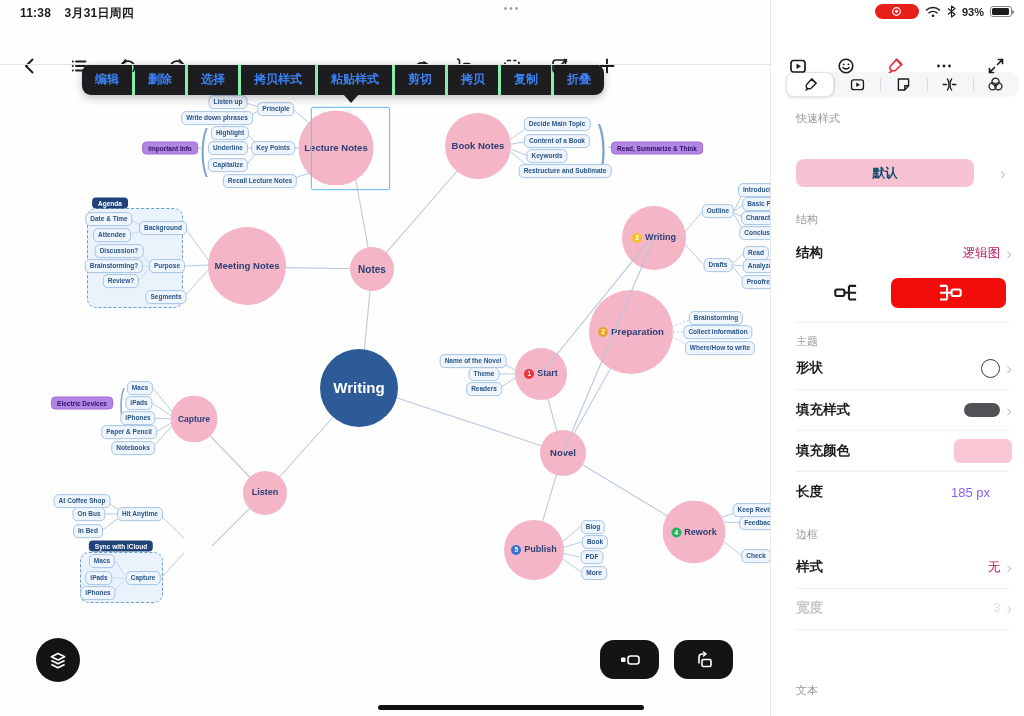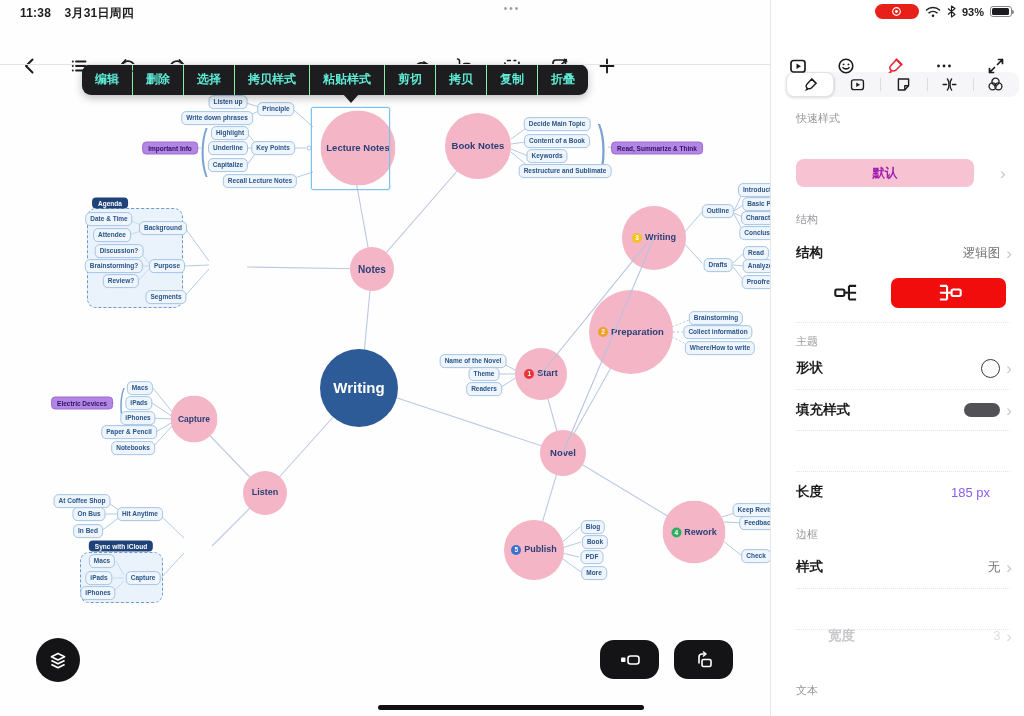--- a/index.html
+++ b/index.html
@@ -17,22 +17,22 @@
   .sb-batt-pct{font-size:11px;font-weight:600;color:#1c1c1e;}
   .batt{position:relative;width:22px;height:11px;border:1px solid #86868b;border-radius:3px;padding:1px;}
   .batt .lvl{height:100%;width:92%;background:#1c1c1e;border-radius:1.5px;}
   .batt:after{content:"";position:absolute;right:-3px;top:3px;width:2px;height:4px;background:#86868b;border-radius:0 2px 2px 0;}
   
   .toolbar{position:absolute;left:0;top:24px;width:1024px;height:41px;z-index:40;}
   .tb-div{position:absolute;left:0;top:64px;width:770px;height:1px;background:#e4e4e7;z-index:41;}
   .tbtn{position:absolute;top:42px;transform:translate(-50%,-50%);width:30px;height:30px;display:flex;align-items:center;justify-content:center;background:transparent;border:0;padding:0;cursor:default;}
   
   .ctxmenu{position:absolute;left:82px;top:64px;height:31px;background:#1d1d20;border-radius:9px;display:flex;align-items:stretch;z-index:30;box-shadow:0 3px 8px rgba(0,0,0,.25);}
-  .ctx-item{display:flex;align-items:center;padding:6px 13px;color:#5eead4;font-size:12px;font-weight:600;white-space:nowrap;}
-  .ctx-item + .ctx-item{border-left:1px solid #86efac;}
+  .ctx-item{display:flex;align-items:center;padding:6px 13px;color:#3b82f6;font-size:12px;font-weight:600;white-space:nowrap;}
+  .ctx-item + .ctx-item{border-left:3px solid #86efac;}
   .ctx-arrow{position:absolute;left:261px;top:30px;width:0;height:0;border-left:8px solid transparent;border-right:8px solid transparent;border-top:9px solid #1d1d20;}
   
   .lines,.overlay{position:absolute;left:0;top:0;z-index:1;}
   .overlay{z-index:5;}
   .bound{position:absolute;border:1px dashed #6d9bcb;background:rgba(213,232,250,.5);border-radius:9px;z-index:2;}
   .brace{position:absolute;transform:translate(-50%,-50%) scale(.7,1.6);color:#7aa3d2;font-weight:300;z-index:2;}
   .sn{position:absolute;transform:translate(-50%,-50%);background:#eef5fd;border:1px solid #a6c4e4;border-radius:5px;
       padding:1.5px 4px;font-size:6.5px;font-weight:700;color:#2a5487;white-space:nowrap;line-height:1.35;z-index:3;}
   .ptag{position:absolute;transform:translate(-50%,-50%);background:#b286e2;border:1px solid #9d6ad1;border-radius:4px;
       padding:2px 5px;font-size:6.5px;font-weight:700;color:#2e1266;white-space:nowrap;z-index:3;}
@@ -47,26 +47,26 @@
   .sel{position:absolute;border:1.6px solid #7cc0ee;border-radius:2px;z-index:6;box-shadow:0 0 0 1px rgba(124,192,238,.18);}
   
   .panel{position:absolute;left:770px;top:0;width:254px;height:716px;background:#ffffff;border-left:1px solid #e7e7ea;z-index:20;}
   .tabbar{position:absolute;left:15px;top:72px;width:233px;height:25px;background:#f6f6f8;border-radius:9px;display:flex;}
   .tabbar .cell{flex:1;display:flex;align-items:center;justify-content:center;position:relative;}
   .cell.selected{background:#fff;border:1px solid #e3e3e7;border-radius:8px;box-shadow:0 1px 3px rgba(0,0,0,.14);}
   .cell:not(.selected):not(:first-child):before{content:"";position:absolute;left:0;top:6px;width:1px;height:13px;background:#dcdce0;}
   .sect{position:absolute;left:25px;font-size:11px;color:#97979c;}
   .prow{position:absolute;left:25px;right:12px;height:40px;display:flex;align-items:center;}
   .prow .lab{font-size:13.5px;font-weight:600;color:#1c1c1e;}
-  .prow .val{margin-left:auto;font-size:12.5px;color:#737373;}
+  .prow .val{margin-left:auto;font-size:12.5px;color:#be185d;}
   .prow .chev{font-size:17px;color:#c9c9ce;margin-left:6px;line-height:1;}
   .prow.disabled .lab{color:#c6c6cb;}
   .prow.disabled .val{color:#dedee2;}
   .pill-btn{position:absolute;left:25px;top:159px;width:178px;height:28px;background:#f7c2d1;border:0;border-radius:8px;
-      font-size:12.5px;font-weight:600;color:#a21caf;font-family:inherit;}
+      font-size:12.5px;font-weight:600;color:#0c4a6e;font-family:inherit;}
   .pill-chev{position:absolute;left:229px;top:164px;font-size:17px;color:#c9c9ce;}
   .dotsep{position:absolute;left:25px;right:14px;border-top:1px dotted #e4e4e8;}
   .sw-dark{margin-left:auto;width:36px;height:14px;border-radius:7px;background:#515156;}
   .sw-pink{margin-left:auto;width:58px;height:24px;border-radius:6px;background:#f9c6d3;}
   .sw-none{margin-left:auto;width:58px;height:24px;border-radius:6px;border:1px solid #f3f3f5;background:
       linear-gradient(to top right,transparent 46%,#f2a9bd 46%,#f2a9bd 54%,transparent 54%);}
   .len-val{margin-left:auto;font-size:13px;color:#8b5cf6;margin-right:22px;}
   .shape-circ{margin-left:auto;width:19px;height:19px;border:1.6px solid #3a3a3c;border-radius:50%;}
   .struct-left{position:absolute;left:45px;top:278px;width:62px;height:30px;display:flex;align-items:center;justify-content:center;background:transparent;border:0;}
   .struct-right{position:absolute;left:120px;top:278px;width:115px;height:30px;display:flex;align-items:center;justify-content:center;background:#f20d0d;border:0;border-radius:7px;}
@@ -235,25 +235,28 @@
   <div class="sn" style="left:760px;top:510px;">Keep Revising</div>
   <div class="sn" style="left:761px;top:523px;">Feedbacks</div>
   <div class="sn" style="left:756px;top:556px;">Check</div>
 
   <div class="topic central" style="left:359px;top:388px;width:78px;height:78px;font-size:15px;">
       <span>Writing</span>
     </div>
   <div class="topic" style="left:372px;top:269px;width:44px;height:44px;font-size:10px;">
       <span>Notes</span>
     </div>
-  <div class="topic" style="left:358px;top:148px;width:75px;height:75px;font-size:9.5px;">
+  <div class="topic" style="left:336px;top:148px;width:75px;height:75px;font-size:9.5px;">
       <span>Lecture Notes</span>
     </div>
   <div class="topic" style="left:478px;top:146px;width:66px;height:66px;font-size:9.5px;">
       <span>Book Notes</span>
+    </div>
+  <div class="topic" style="left:247px;top:266px;width:78px;height:78px;font-size:9.5px;">
+      <span>Meeting Notes</span>
     </div>
   <div class="topic" style="left:654px;top:238px;width:64px;height:64px;font-size:9px;">
       <span class="badge" style="background:#f3c21c;">3</span>
       <span>Writing</span>
     </div>
   <div class="topic" style="left:631px;top:332px;width:84px;height:84px;font-size:9.5px;">
       <span class="badge" style="background:#f0a127;">2</span>
       <span>Preparation</span>
     </div>
   <div class="topic" style="left:541px;top:374px;width:52px;height:52px;font-size:9px;">
@@ -371,34 +374,38 @@
       <span class="shape-circ"></span>
       <span class="chev">›</span>
     </div>
     <div class="dotsep" style="top:389px;"></div>
     <div class="prow" style="top:390px;">
       <span class="lab">填充样式</span>
       <span class="sw-dark"></span>
       <span class="chev">›</span>
     </div>
     <div class="dotsep" style="top:430px;"></div>
+    <div class="prow" style="top:431px;">
+      <span class="lab">填充颜色</span>
+      <span class="sw-pink"></span>
+    </div>
     <div class="dotsep" style="top:471px;"></div>
     <div class="prow" style="top:472px;">
       <span class="lab">长度</span>
       <span class="len-val">185 px</span>
     </div>
 
     <div class="sect" style="top:527px;">边框</div>
     <div class="prow" style="top:547px;">
       <span class="lab">样式</span>
       <span class="val">无</span>
       <span class="chev">›</span>
     </div>
     <div class="dotsep" style="top:588px;"></div>
-    <div class="prow disabled" style="top:616px;margin-left:32px;">
+    <div class="prow disabled" style="top:588px;">
       <span class="lab">宽度</span>
       <span class="val">3</span>
       <span class="chev" style="color:#dcdce0;">›</span>
     </div>
     <div class="dotsep" style="top:629px;"></div>
 
     <div class="sect" style="top:683px;">文本</div>
   </aside>
 
   <div class="statusbar">

